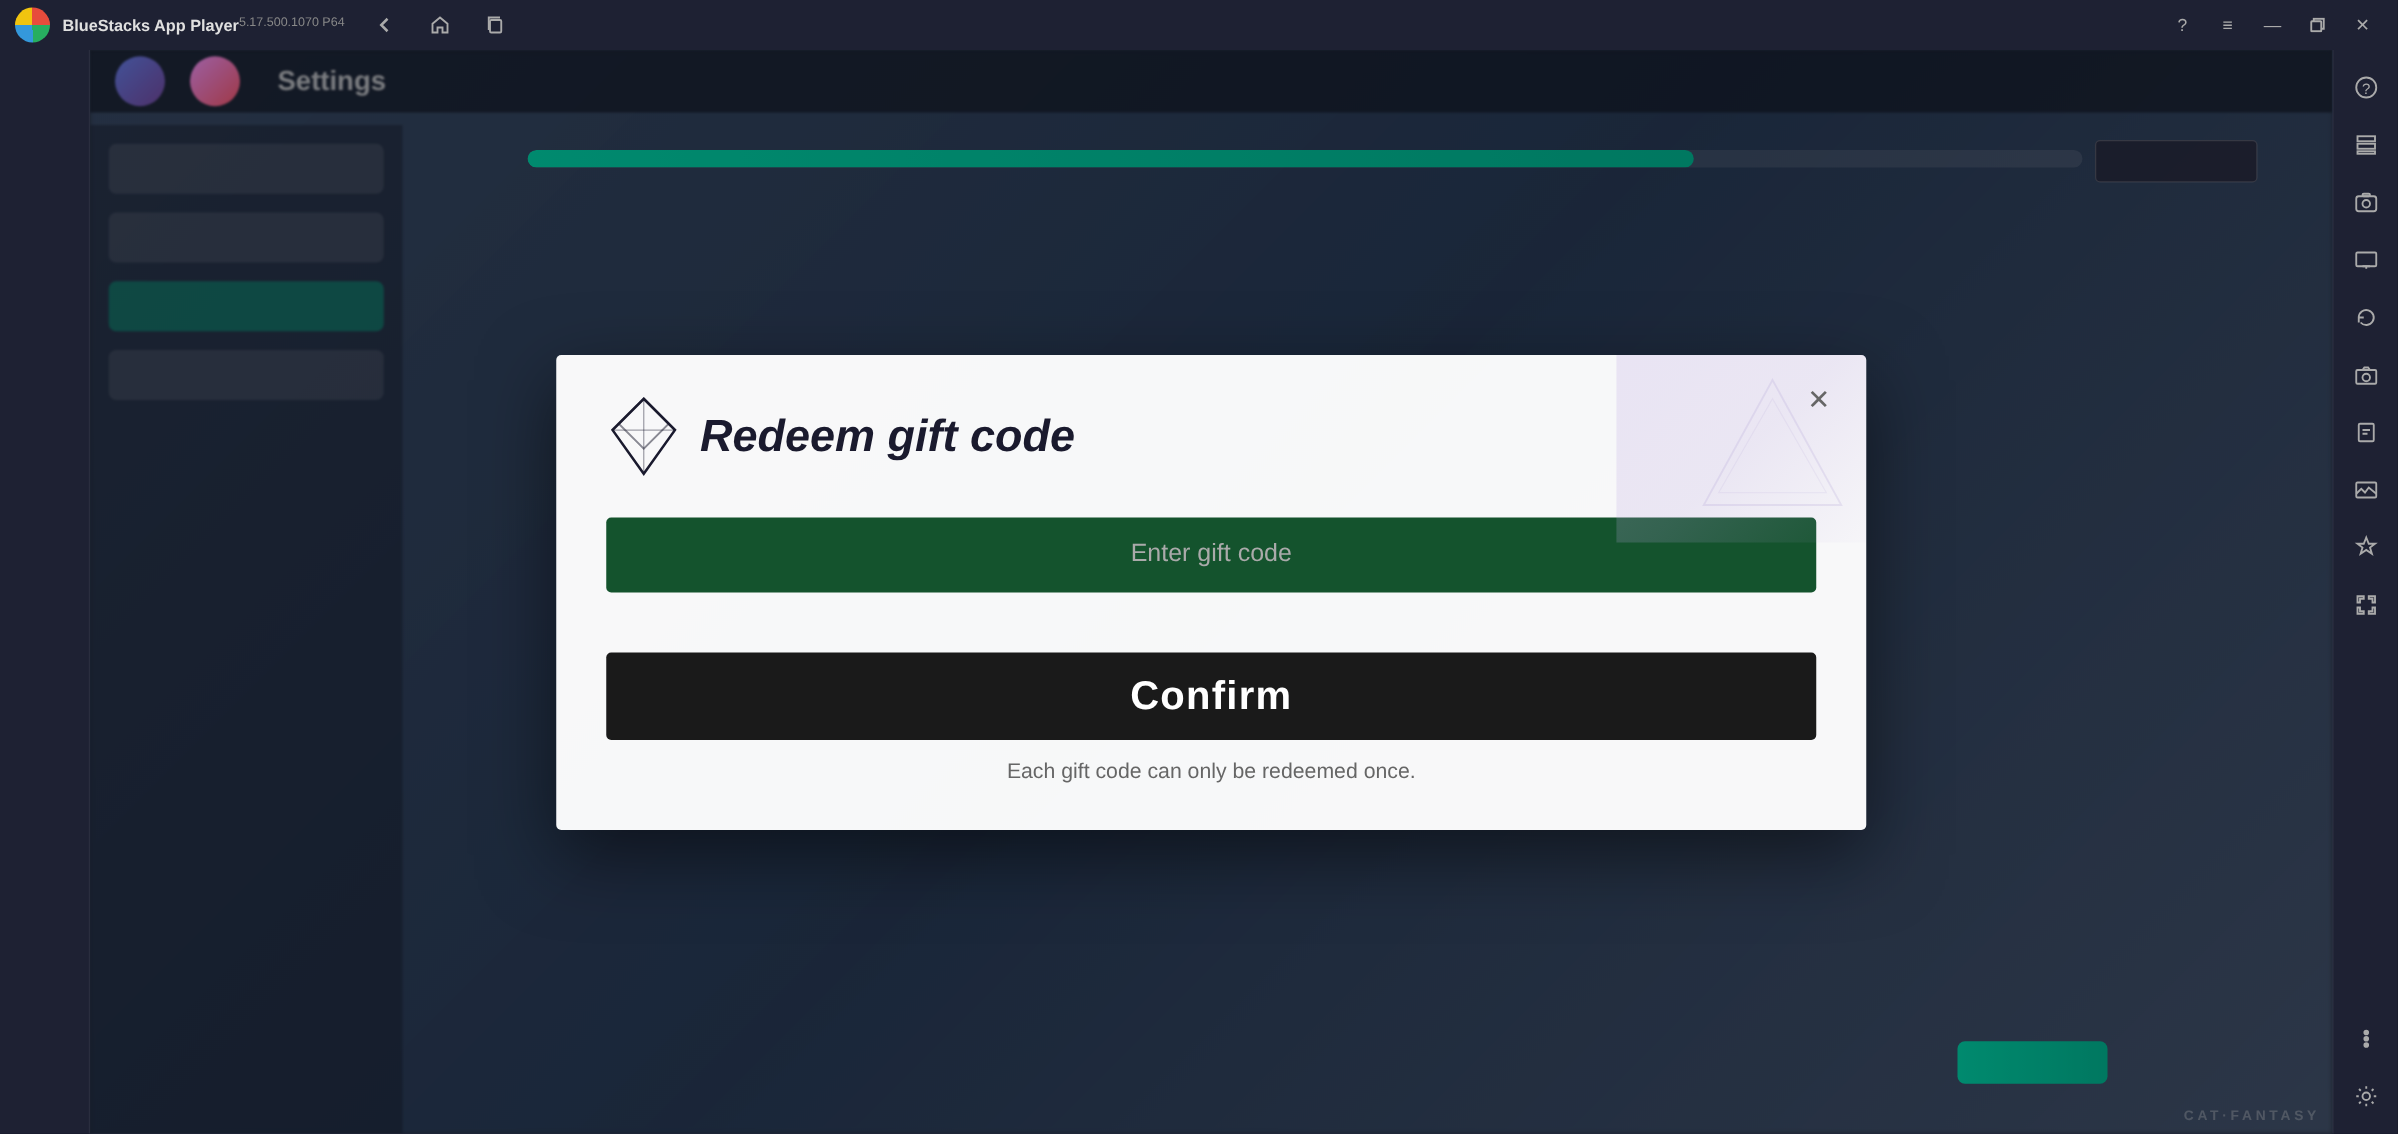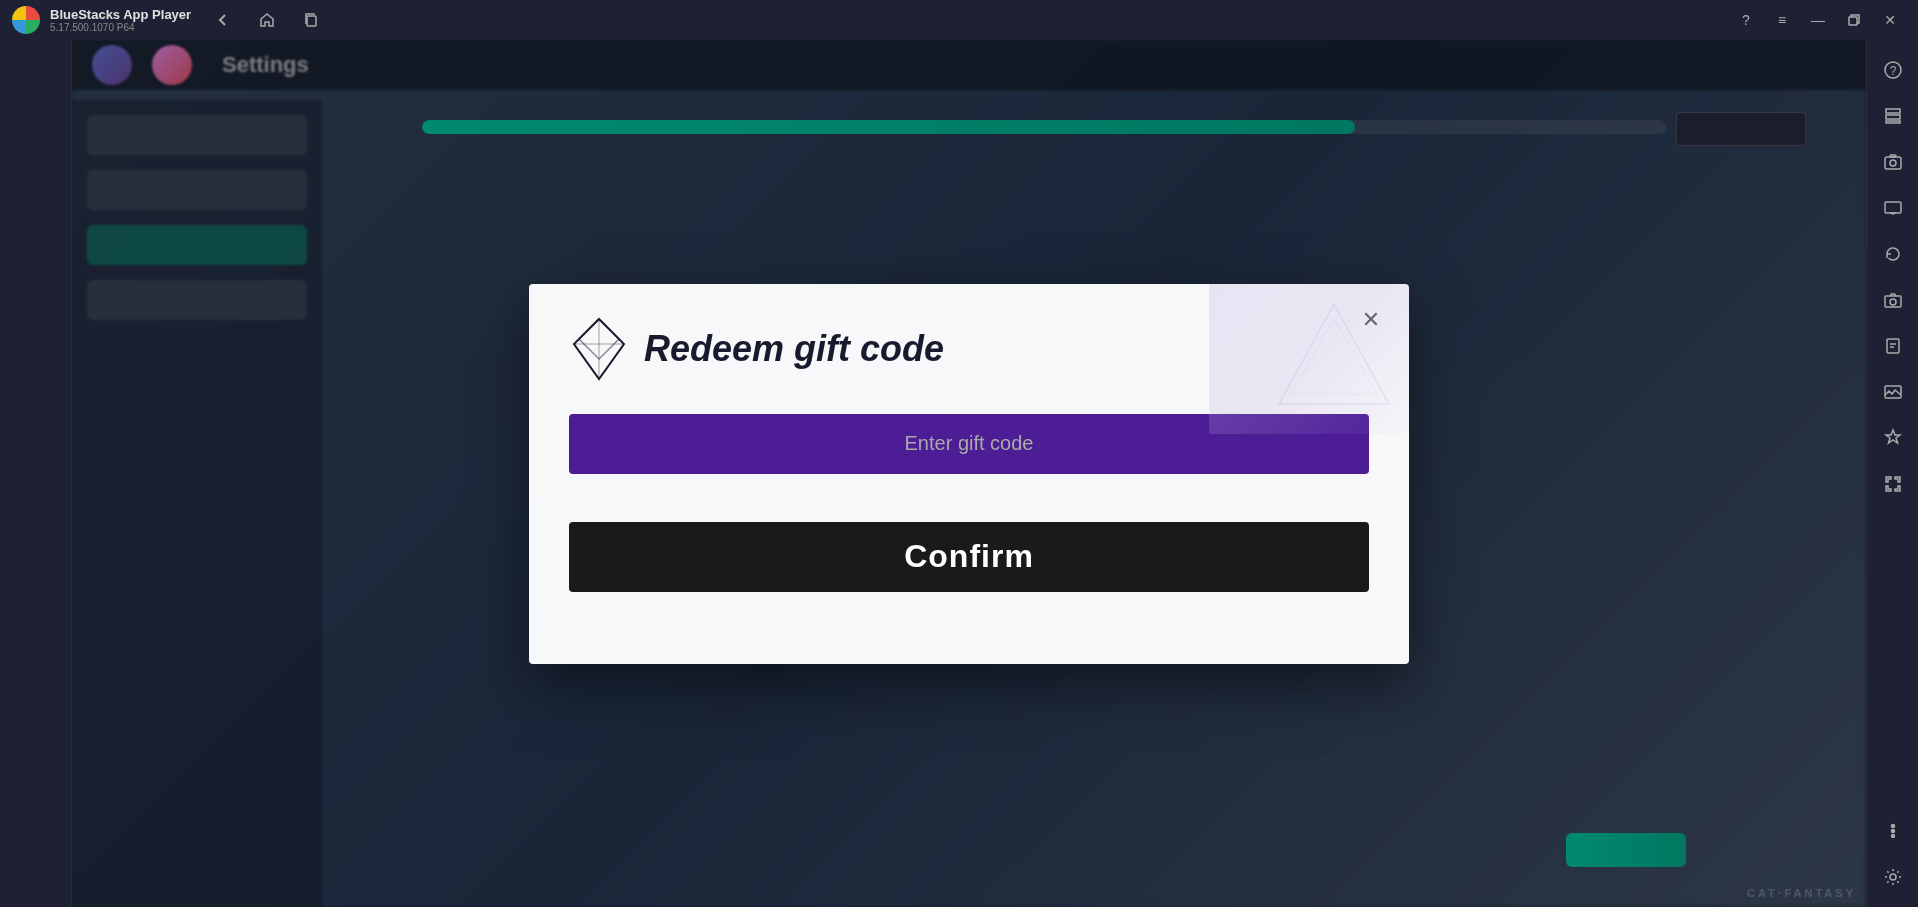--- a/index.html
+++ b/index.html
@@ -27,21 +27,21 @@
     .title-bar-logo {
       width: 28px;
       height: 28px;
       margin-right: 10px;
       border-radius: 50%;
       background: conic-gradient(#e74c3c 0deg 90deg, #27ae60 90deg 180deg, #3498db 180deg 270deg, #f1c40f 270deg 360deg);
     }
 
     .title-bar-text {
       display: flex;
-      flex-direction: column;
+      flex-direction: row;
       color: #ccc;
       font-size: 12px;
     }
 
     .title-bar-title {
       color: #e0e0e0;
       font-size: 13px;
       font-weight: 600;
     }
 
@@ -237,21 +237,21 @@
       z-index: 10;
     }
 
     
     .modal-container {
       position: absolute;
       top: 50%;
       left: 50%;
       transform: translate(-50%, -50%);
       z-index: 20;
-      width: 880px;
+      width: 1048px;
     }
 
     .modal {
       background: rgba(255,255,255,0.97);
       border-radius: 4px;
       padding: 0;
       position: relative;
       box-shadow: 0 20px 60px rgba(0,0,0,0.5);
       overflow: hidden;
       min-height: 380px;
@@ -320,21 +320,21 @@
       border: none;
     }
 
     .modal-body {
       padding: 10px 40px 30px 40px;
     }
 
     .gift-code-input {
       width: 100%;
       height: 60px;
-      background: #4c1d95;
+      background: #14532d;
       border: none;
       border-radius: 4px;
       padding: 0 20px;
       font-size: 20px;
       color: #999;
       text-align: center;
       outline: none;
     }
 
     .gift-code-input::placeholder {
@@ -501,20 +501,21 @@
             <text x="30" y="78" text-anchor="middle" font-size="7" fill="#888" letter-spacing="1">CAT·FANTASY</text>
           </svg>
           <span class="modal-title">Redeem gift code</span>
         </div>
 
         <button class="modal-close">✕</button>
 
         <div class="modal-body">
           <input class="gift-code-input" type="text" placeholder="Enter gift code" style="">
           <button class="confirm-btn">Confirm</button>
+          <div class="redeem-notice">Each gift code can only be redeemed once.</div>
         </div>
       </div>
     </div>
 
     <div class="cat-fantasy-watermark">CAT·FANTASY</div>
   </div>
 
   <div class="right-sidebar">
     <div class="right-sidebar-btn">
       <svg viewBox="0 0 20 20">

